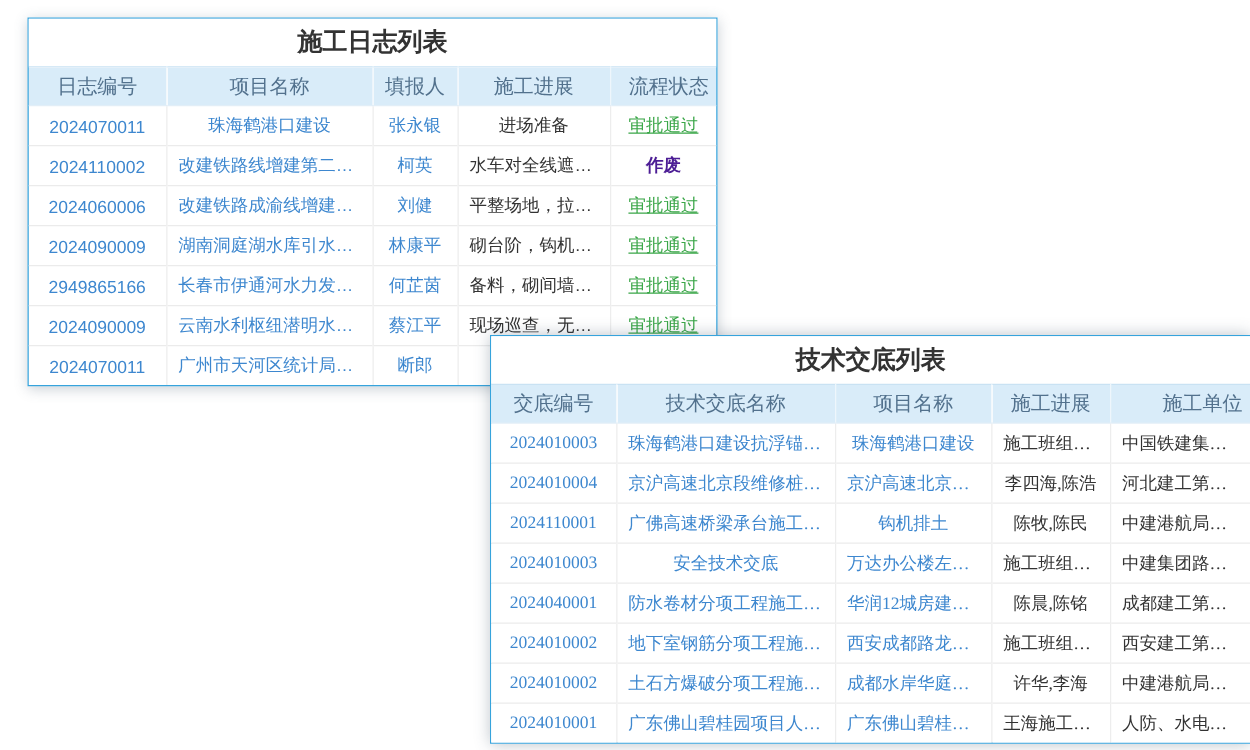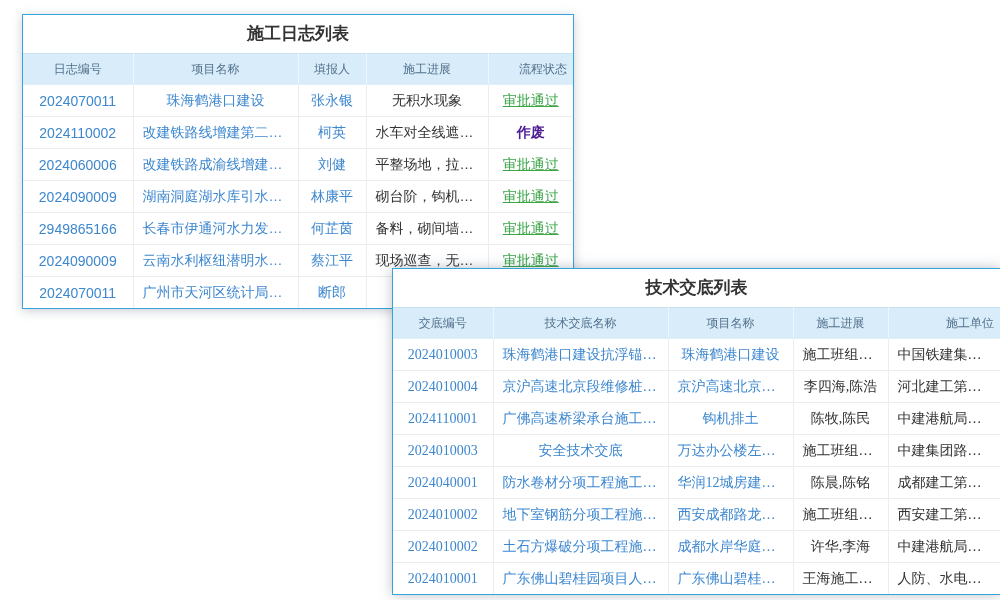--- a/index.html
+++ b/index.html
@@ -10,25 +10,25 @@
   }
   .card{
     position:absolute;background:#fff;
     border:1px solid #36a3dc;
     box-shadow:0 2px 10px rgba(80,100,120,.30);
   }
   #log-card{left:22px;top:14px;width:550px;z-index:1;}
   #disc-card{left:392px;top:268px;width:607px;z-index:2;box-shadow:0 0 12px rgba(60,80,100,.35);font-family:Liberation Serif, serif;}
   .card-title{
     height:38px;line-height:38px;text-align:center;
-    font-size:17px;font-weight:bold;color:#333;background:#fff;
+    font-size:20px;font-weight:bold;color:#333;background:#fff;
   }
   table{border-collapse:collapse;table-layout:fixed;width:100%;}
   th{
-    background:#d9ecf9;color:#52718d;font-weight:normal;font-size:12px;
+    background:#d9ecf9;color:#52718d;font-weight:normal;font-size:16px;
     height:30px;padding:0 6px;border-right:1px solid #eef6fc;
     border-top:1px solid #c9e2f3;border-bottom:1px solid #e2eef7;
     overflow:hidden;white-space:nowrap;
   }
   th:last-child{border-right:none;text-align:right;}
   td{
     height:31px;font-size:14px;padding:0 9px;
     border-top:1px solid #ebebeb;border-right:1px solid #ededed;
     overflow:hidden;white-space:nowrap;text-overflow:ellipsis;
     color:#333;background:#fff;
@@ -63,21 +63,21 @@
         <th>填报人</th>
         <th>施工进展</th>
         <th>流程状态</th>
       </tr>
     </thead>
     <tbody id="log-tbody">
         <tr>
           <td class="cell-link ta-c">2024070011</td>
           <td class="cell-link ta-l">珠海鹤港口建设</td>
           <td class="cell-link ta-c">张永银</td>
-          <td class="cell-dark ta-l">无积水现象</td>
+          <td class="cell-dark ta-l">进场准备</td>
           <td class="cell-status ta-c approved">审批通过</td>
         </tr>
         <tr>
           <td class="cell-link ta-c">2024110002</td>
           <td class="cell-link ta-l">改建铁路线增建第二线直...</td>
           <td class="cell-link ta-c">柯英</td>
           <td class="cell-dark ta-l">水车对全线遮阳网覆盖点进...</td>
           <td class="cell-status ta-c voided">作废</td>
         </tr>
         <tr>

